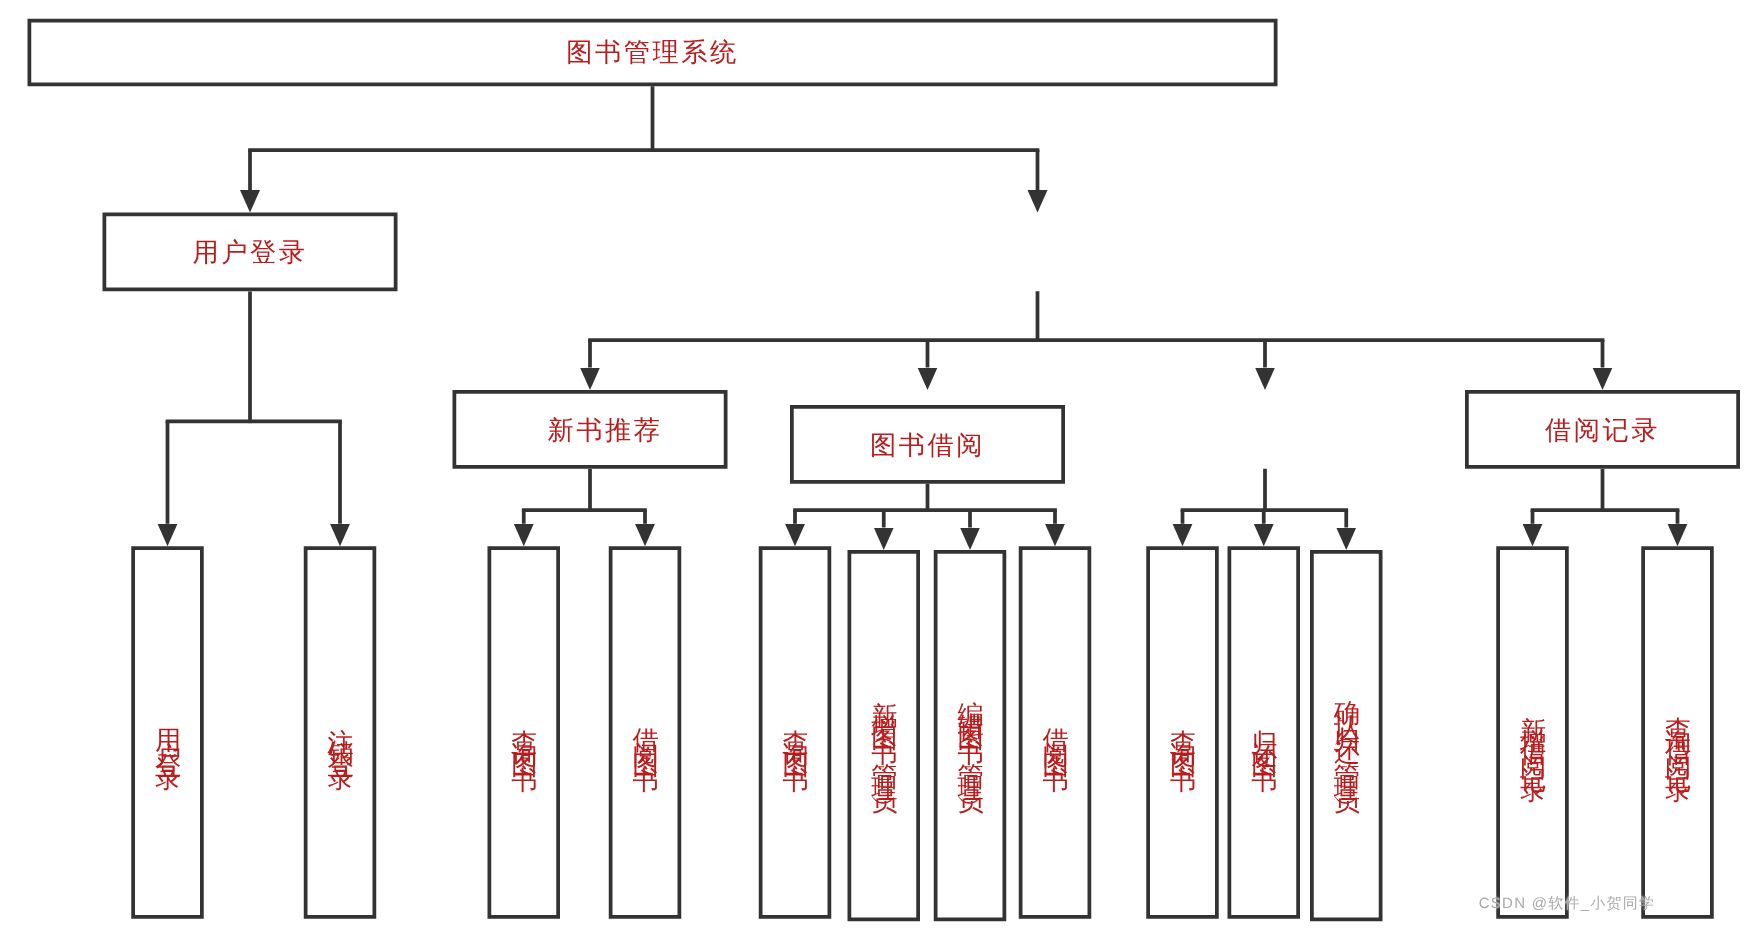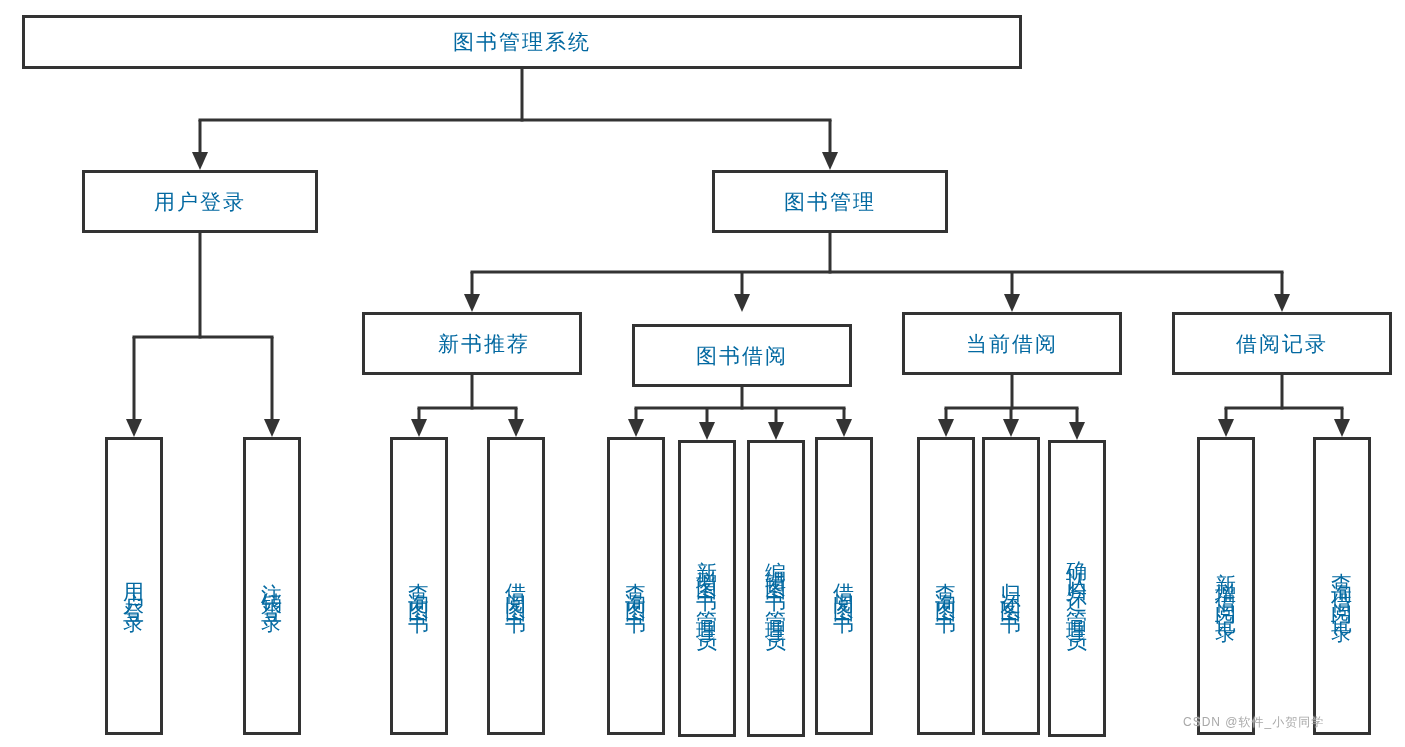--- a/index.html
+++ b/index.html
@@ -20,21 +20,21 @@
     left: 0; top: 0;
     width: 1405px;
     height: 747px;
     z-index: 1;
   }
   .box {
     position: absolute;
     box-sizing: border-box;
     border: 3px solid #333333;
     background: #ffffff;
-    color: #0369a1;
+    color: #b91c1c;
     display: flex;
     align-items: center;
     justify-content: center;
     z-index: 2;
     font-size: 21px;
   }
   .h-box {
     letter-spacing: 2px;
     white-space: nowrap;
   }
@@ -135,25 +135,23 @@
       <line x1="1282" y1="375" x2="1282" y2="409.5"></line>
       <line x1="1224.5" y1="408" x2="1343.5" y2="408"></line>
       <line x1="1226" y1="408" x2="1226" y2="419" marker-end="url(#arrowhead)"></line>
       <line x1="1342" y1="408" x2="1342" y2="419" marker-end="url(#arrowhead)"></line>
     </g>
   </svg>
 
   <div id="n-root" class="box h-box">图书管理系统</div>
 
   <div id="n-user-login" class="box h-box">用户登录</div>
-  <div id="n-book-management" class="box h-box">图书管理</div>
 
   <div id="n-new-book-rec" class="box h-box">新书推荐</div>
   <div id="n-book-borrow" class="box h-box">图书借阅</div>
-  <div id="n-current-borrow" class="box h-box">当前借阅</div>
   <div id="n-borrow-record" class="box h-box">借阅记录</div>
 
   <div id="l-user-login" class="box v-box">用户登录</div>
   <div id="l-logout" class="box v-box">注销登录</div>
   <div id="l-query-rec" class="box v-box">查询图书</div>
   <div id="l-borrow-rec" class="box v-box">借阅图书</div>
   <div id="l-query-borrow" class="box v-box">查询图书</div>
   <div id="l-add-books" class="box v-box low">新增图书（管理员）</div>
   <div id="l-edit-books" class="box v-box low">编辑图书（管理员）</div>
   <div id="l-borrow-borrow" class="box v-box">借阅图书</div>

